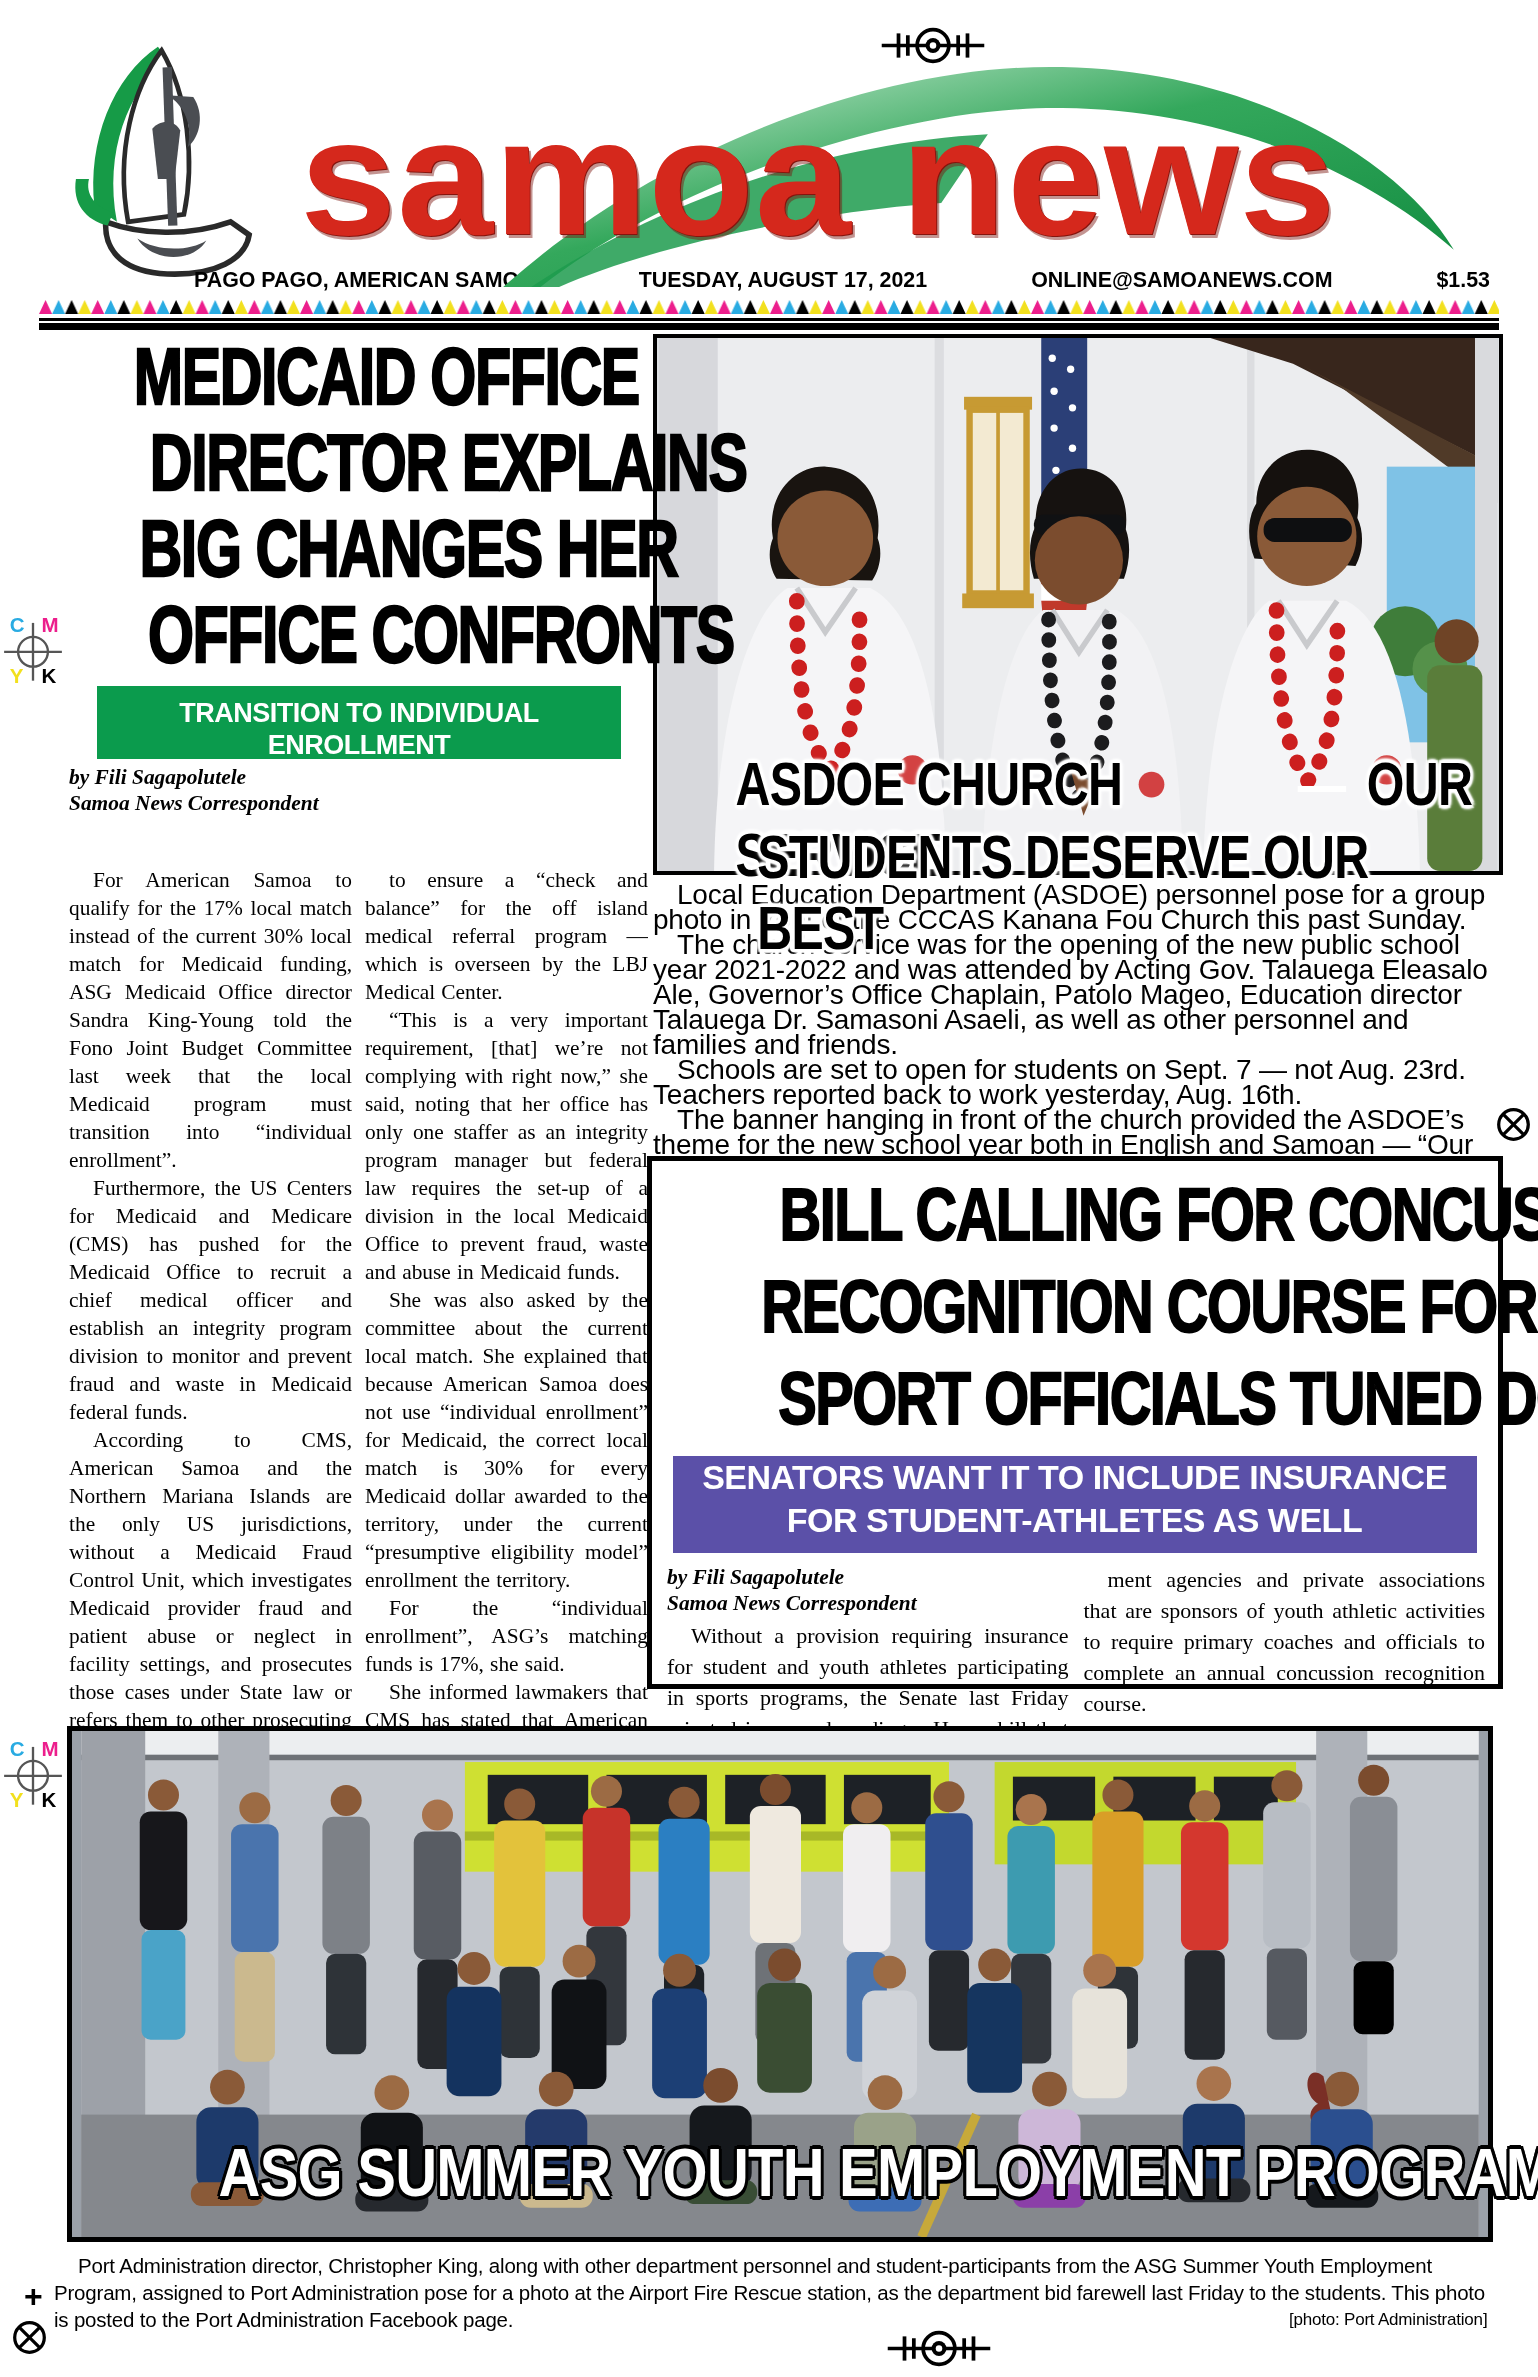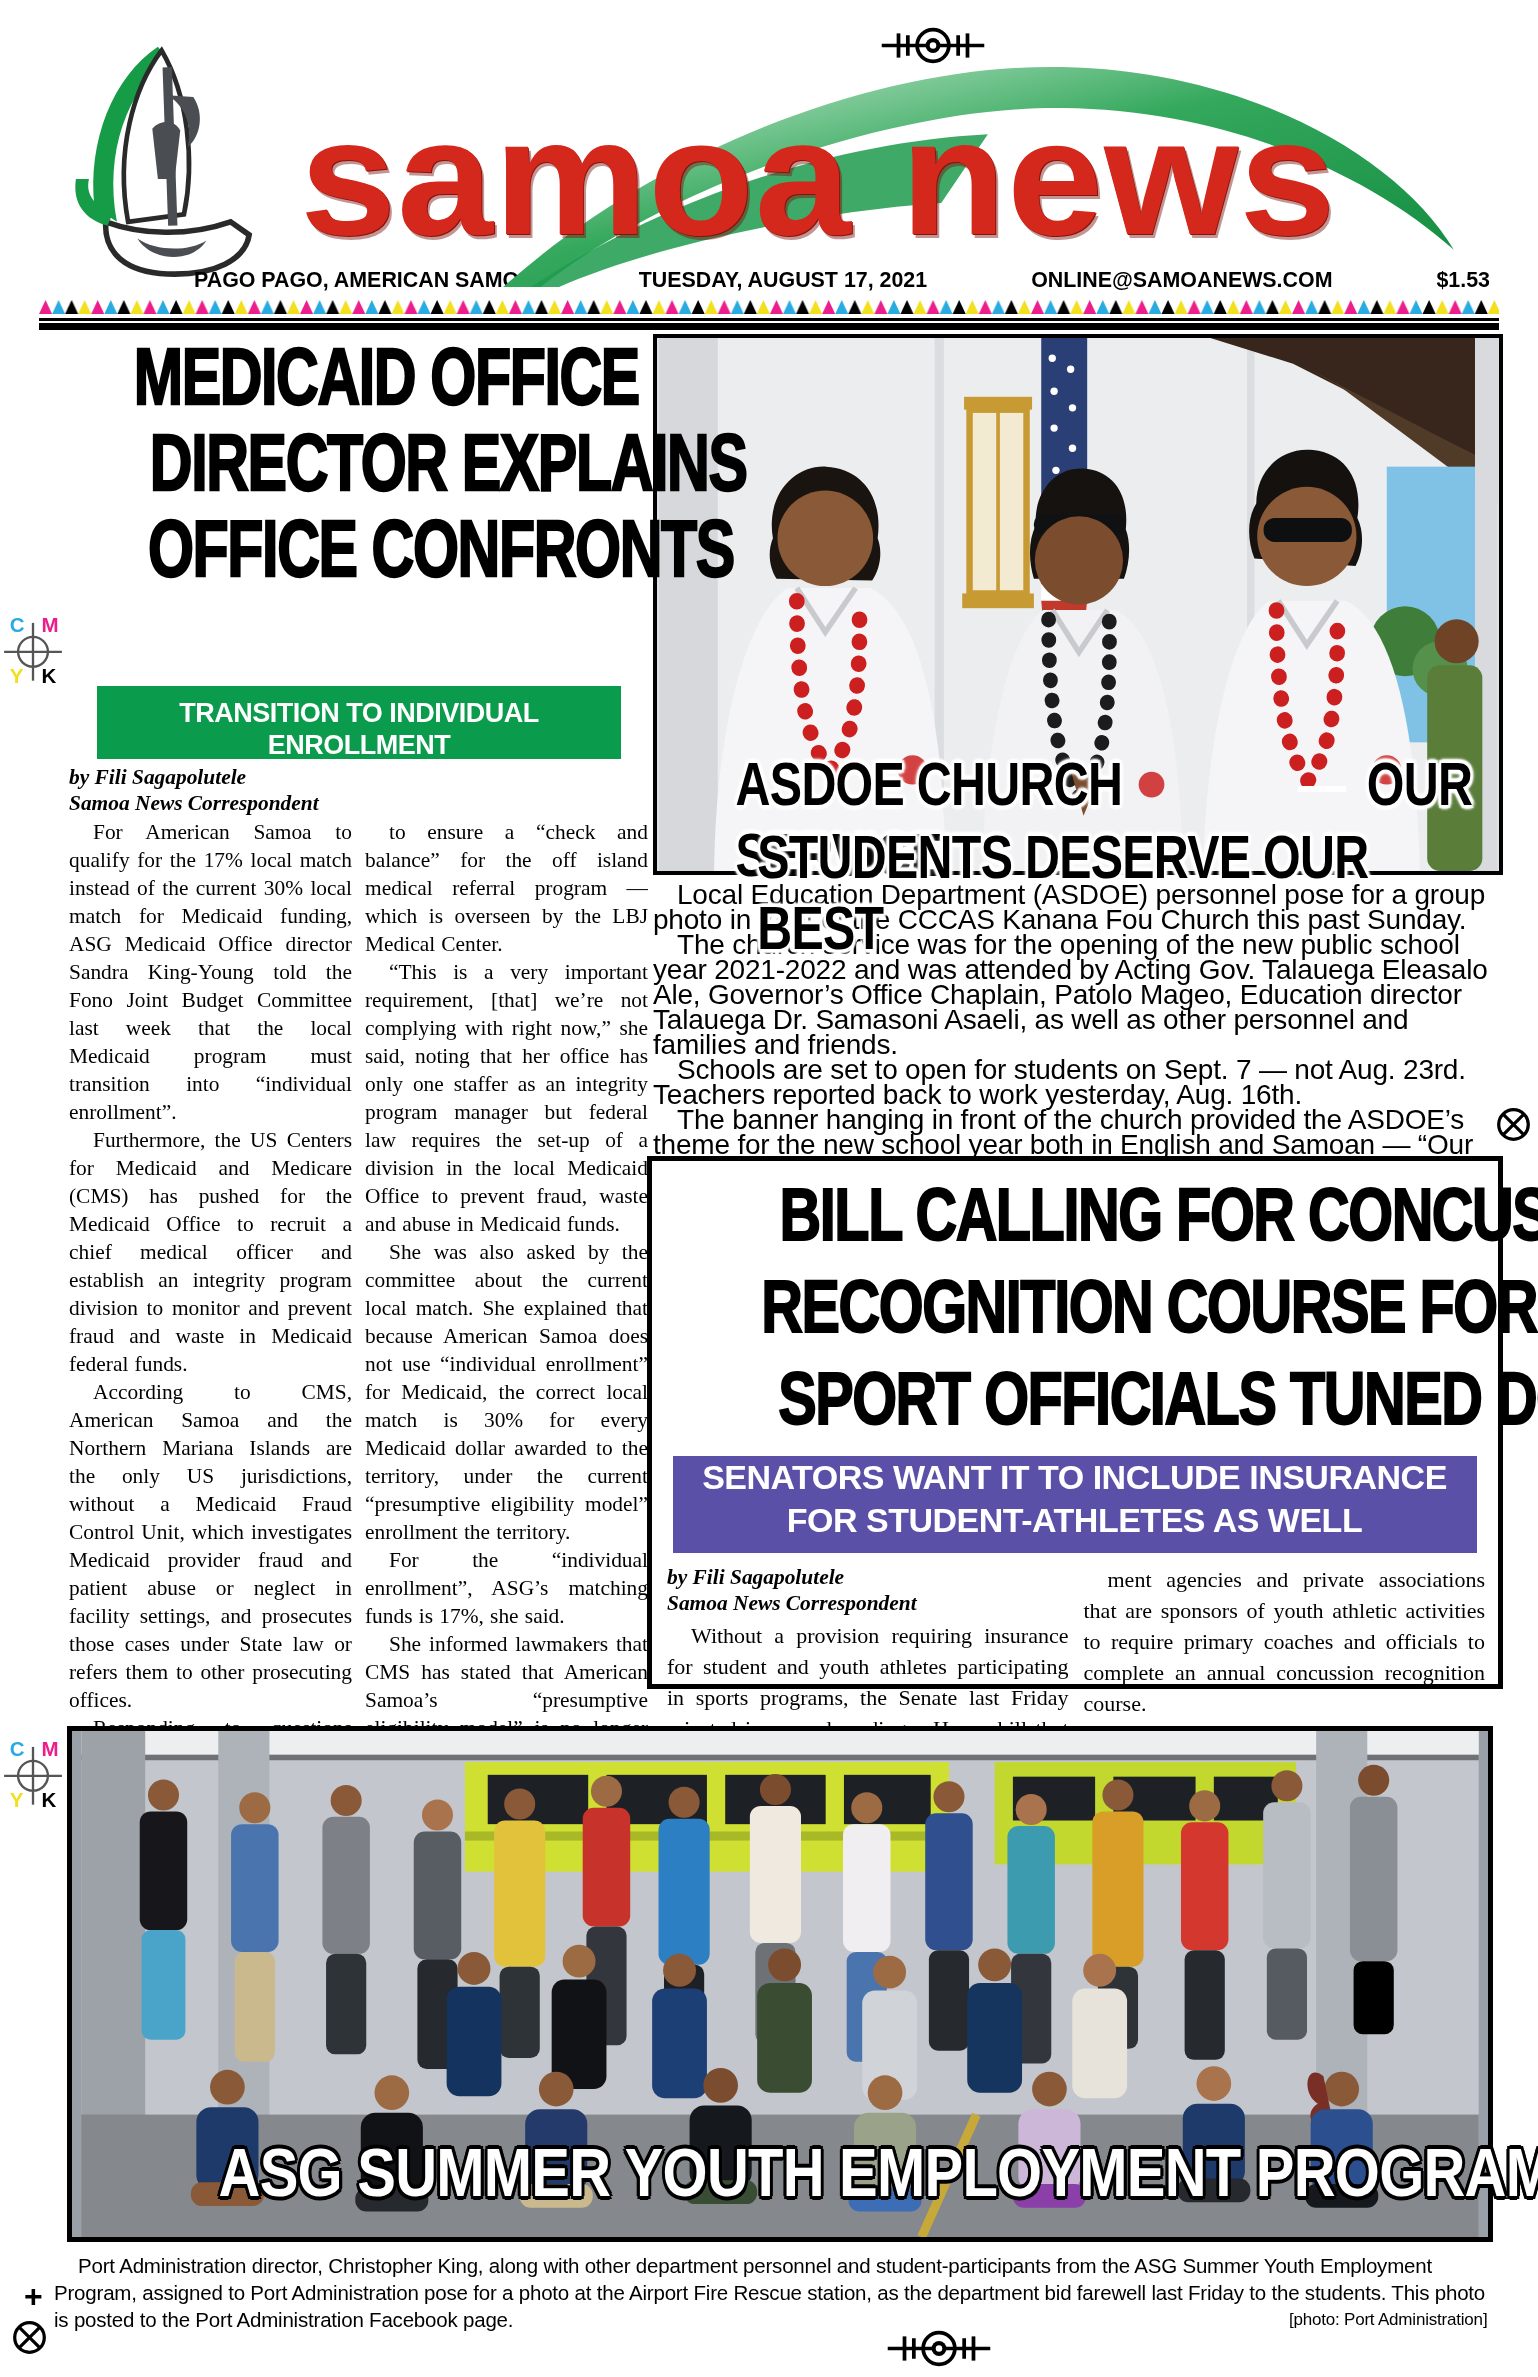--- a/index.html
+++ b/index.html
@@ -37,21 +37,21 @@
   }
   #subhead1{
     left:97px; top:686px; width:524px; height:73px; background:#0b9b4d;
     color:#fff; text-align:center; padding-top:11px;
   }
   #subhead1 .sl{ display:block; font-size:27px; font-weight:bold; line-height:32px; letter-spacing:-0.5px;}
 
   
   .byline{ font-family:"Liberation Serif", serif; font-style:italic; font-weight:bold; font-size:21.4px; line-height:26px;}
   #article1-cols{ left:69px; top:818px; width:580px; display:flex; gap:13px;}
-  .colA{ width:283px; }
+  .colA{ width:283px;margin-top:48px; }
   .body-p{
     font-family:"Liberation Serif", serif; font-size:21.4px; line-height:28px;
     text-align:justify; text-indent:24px; word-spacing:0.9px;
   }
   .continued{ font-family:"Liberation Serif", serif; font-style:italic; font-size:20.5px; text-align:right; }
 
   
   #photo1{ left:653px; top:334px; width:850px; height:541px; border:4.7px solid #000; background:#dfe1e4; }
   #photo1 svg, #photo2 svg { display:block; width:100%; height:100%; }
   #overlay1{ left:667px; top:716px; width:820px; z-index:4; }
@@ -182,20 +182,21 @@
     <text x="8" y="80" font-size="22" font-weight="bold" fill="#f2e01e">Y</text>
     <text x="42" y="80" font-size="22" font-weight="bold" fill="#000">K</text>
     <circle cx="33" cy="47" r="16" fill="none" stroke="#555" stroke-width="2.5"></circle>
     <line x1="2" y1="47" x2="64" y2="47" stroke="#555" stroke-width="2.5"></line>
     <line x1="33" y1="16" x2="33" y2="78" stroke="#555" stroke-width="2.5"></line>
   </svg>
 
   <div class="abs" id="headline1">
     <b class="hl"><span>MEDICAID OFFICE</span></b>
     <b class="hl"><span>DIRECTOR EXPLAINS</span></b>
+    <b class="hl"><span>BIG CHANGES HER</span></b>
     <b class="hl"><span>OFFICE CONFRONTS</span></b>
   </div>
   <div class="abs" id="subhead1">
     <span class="sl">TRANSITION TO INDIVIDUAL ENROLLMENT</span>
     <span class="sl">AND A CHIEF MEDICAL OFFICER ARE A MUST</span>
   </div>
 
   <div class="abs" style="left:69px; top:764px; width:298px;">
     <div class="byline">by Fili Sagapolutele</div>
     <div class="byline">Samoa News Correspondent</div>

